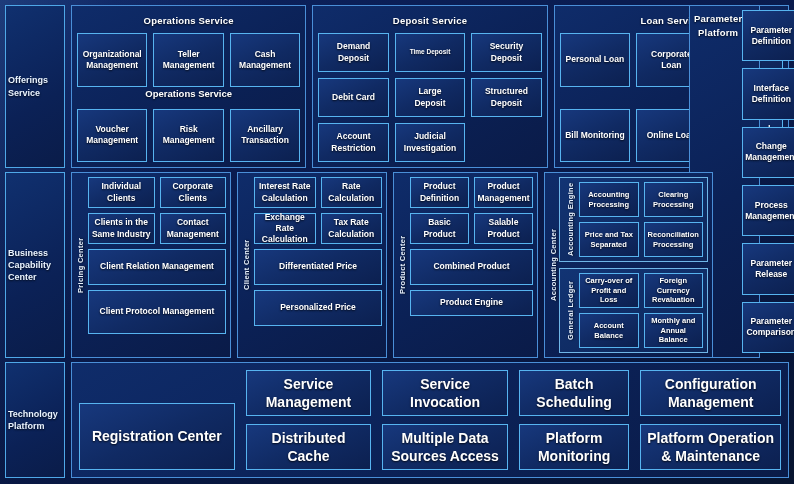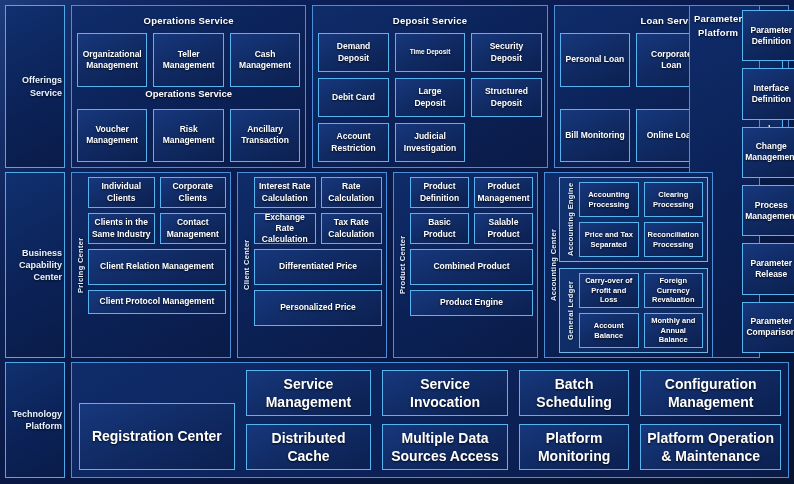--- a/index.html
+++ b/index.html
@@ -25,21 +25,21 @@
   }
   .side-label {
     width: 60px;
     flex: 0 0 60px;
     border: 1px solid #4fa8e8;
     background: linear-gradient(150deg,#10306f 0%, #0b2156 60%, #0a1c49 100%);
     color: #eaf4ff;
     font-size: 9px;
     font-weight: bold;
     line-height: 1.35;
-    text-align: right;
+    text-align: left;
     display: flex;
     align-items: center;
     justify-content: center;
     padding: 2px;
     text-shadow: 0 1px 2px rgba(0,0,0,.75);
   }
   .group {
     border: 1px solid #4a8fd8;
     background: linear-gradient(150deg,#0f2c6a 0%, #0b2156 55%, #0a1b48 100%);
     position: relative;
@@ -258,21 +258,21 @@
         <div class="grid2">
           <div class="cell r">Individual Clients</div>
           <div class="cell r">Corporate
 Clients</div>
           <div class="cell r">Clients in the
 Same Industry</div>
           <div class="cell r">Contact
 Management</div>
         </div>
         <div class="cell wide" style="height:36px;">Client Relation Management</div>
-        <div class="cell wide" style="height:24px;">Client Protocol Management</div>
+        <div class="cell wide" style="height:44px;">Client Protocol Management</div>
       </div>
     </div>
 
     <div class="group" id="g-pricing">
       <div class="vlabel">Client Center</div>
       <div class="inner">
         <div class="grid2">
           <div class="cell r">Interest Rate
 Calculation</div>
           <div class="cell r">Rate

